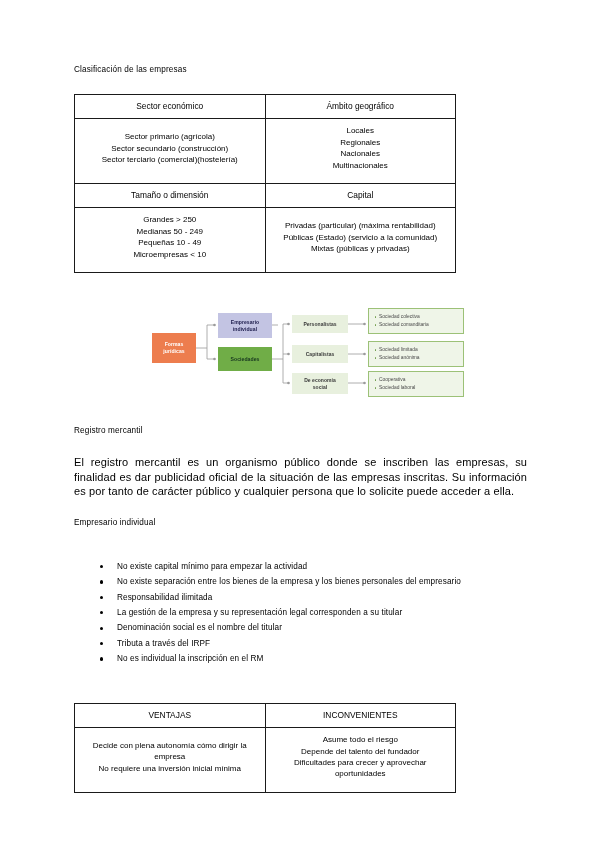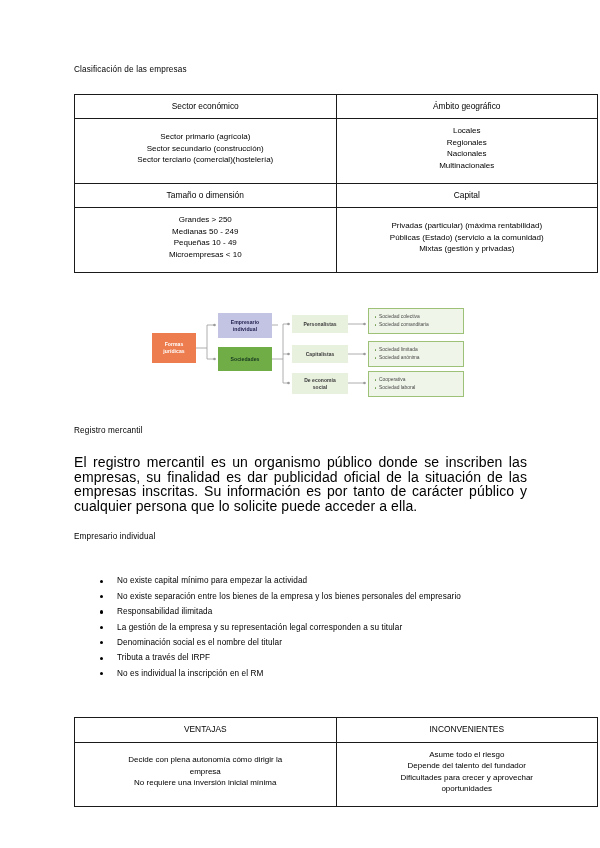--- a/index.html
+++ b/index.html
@@ -42,21 +42,21 @@
     font-weight: 400;
   }
 
   .gap-sm { height: 12px; }
   .gap-md { height: 18px; }
   .gap-lg { height: 24px; }
 
   
   table.doc-table {
     border-collapse: collapse;
-    width: 524px;
+    width: 382px;
     table-layout: fixed;
     margin: 0;
   }
   table.doc-table td {
     border: 1.1px solid #1a1a1a;
     text-align: center;
     vertical-align: middle;
     font-size: 8px;
     line-height: 11.4px;
     padding: 4px 6px;
@@ -68,21 +68,21 @@
     padding-bottom: 6px;
   }
   table.doc-table td.body-cell {
     padding-top: 6px;
     padding-bottom: 12px;
   }
   .cell-line { display: block; white-space: pre; }
 
   
   .para {
-    font-size: 14px;
+    font-size: 11px;
     line-height: 14.6px;
     text-align: justify;
     margin: 0;
     color: #000;
     letter-spacing: 0.1px;
   }
 
   
   ul.bullets {
     margin: 12px;
@@ -235,21 +235,21 @@
         <tr>
           <td class="body-cell">
             <span class="cell-line">Grandes &gt; 250</span>
             <span class="cell-line">Medianas 50 - 249</span>
             <span class="cell-line">Pequeñas 10 - 49</span>
             <span class="cell-line">Microempresas &lt; 10</span>
           </td>
           <td class="body-cell">
             <span class="cell-line">Privadas (particular) (máxima rentabilidad)</span>
             <span class="cell-line">Públicas (Estado) (servicio a la comunidad)</span>
-            <span class="cell-line">Mixtas (gestión y privadas)</span>
+            <span class="cell-line">Mixtas (públicas y privadas)</span>
           </td>
         </tr>
       </tbody>
     </table>
 
     <div class="gap-md"></div>
 
 
     <div class="gap-sm"></div>
 

